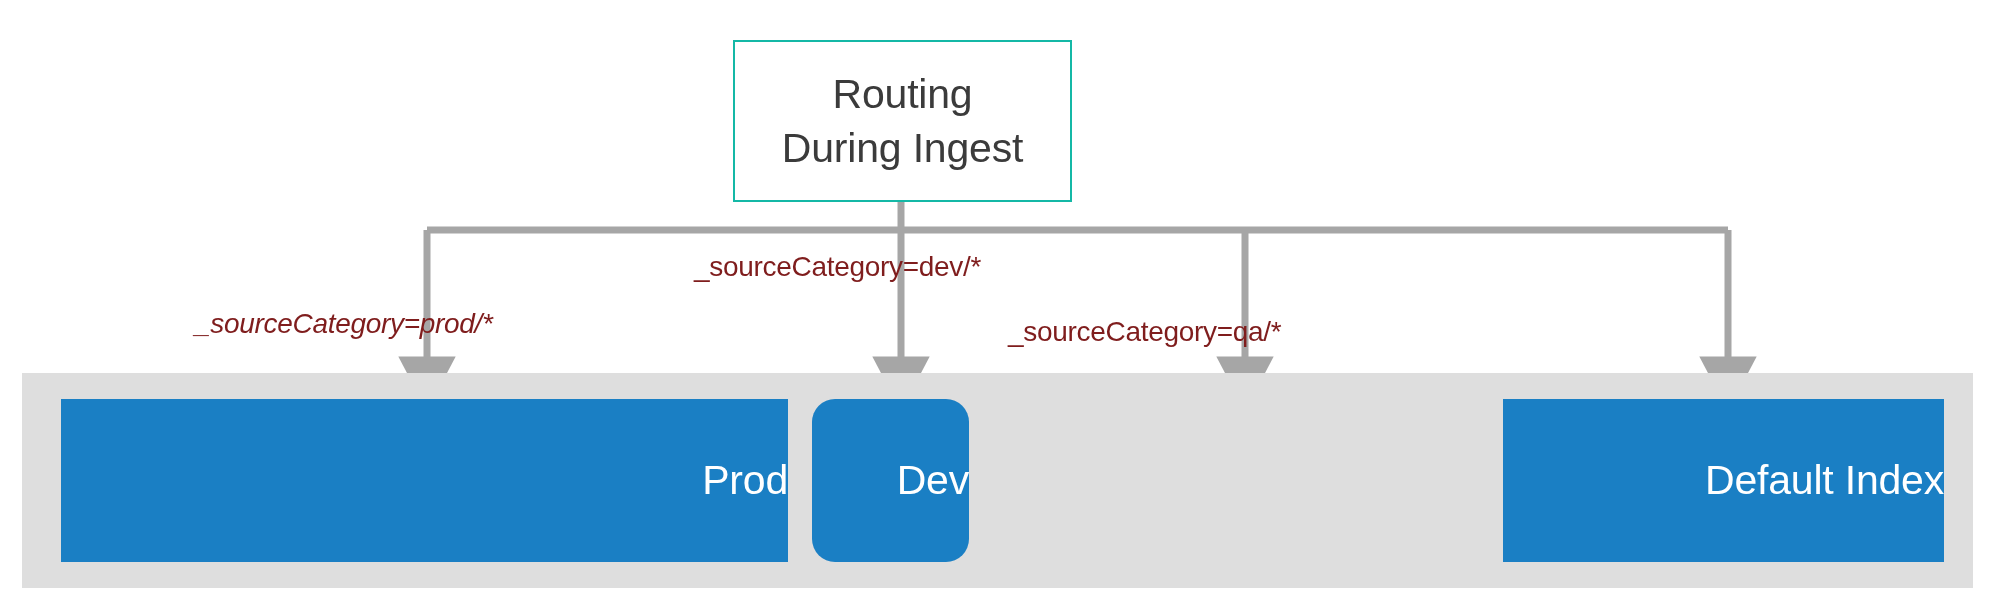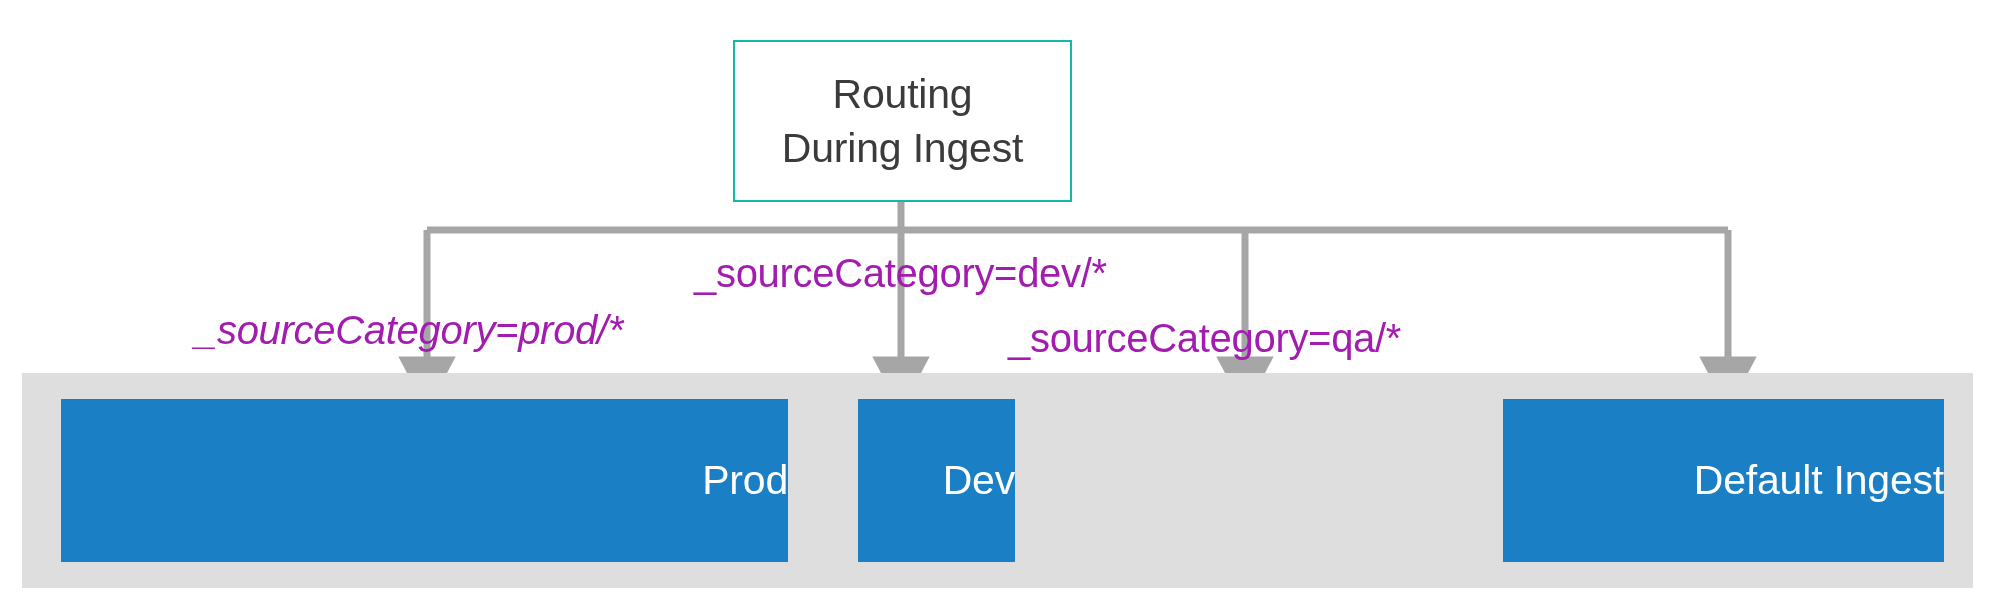--- a/index.html
+++ b/index.html
@@ -48,22 +48,22 @@
     font-size: 41px;
     line-height: 1.32;
     text-align: center;
     letter-spacing: -0.2px;
     white-space: pre-line;
   }
 
   
   .edge-label {
     position: absolute;
-    color: #a21caf;
-    font-size: 40px;
+    color: #7f1d1d;
+    font-size: 28px;
     line-height: 1;
     white-space: nowrap;
     letter-spacing: -0.3px;
   }
   .edge-label.prod { left: 195px; top: 310px; font-style: italic; }
   .edge-label.dev  { left: 694px; top: 253px; }
   .edge-label.qa   { left: 1008px; top: 318px; }
 
   
   .index-tray {
@@ -86,21 +86,21 @@
     box-sizing: border-box;
   }
   .index-box .index-label {
     color: #ffffff;
     font-size: 41px;
     line-height: 1;
     letter-spacing: -0.2px;
     white-space: nowrap;
   }
   .index-box.prod          { left: 39px;   width: 727px; }
-  .index-box.dev           { left: 836px;  width: 157px; }
+  .index-box.dev           { left: 790px;  width: 157px; border-radius: 23px; }
   .index-box.qa            { left: 971px;  width: 484px; }
   .index-box.default-index { left: 1481px; width: 441px; }
 </style>
 </head>
 <body>
 
 <div id="stage">
 
   <svg id="connectors" viewBox="0 0 1999 612" width="1999" height="612" xmlns="http://www.w3.org/2000/svg">
     <defs>
@@ -136,18 +136,18 @@
     <div class="index-box prod">
       <span class="index-label">Prod</span>
     </div>
 
     <div class="index-box dev">
       <span class="index-label">Dev</span>
     </div>
 
 
     <div class="index-box default-index">
-      <span class="index-label">Default Ingest</span>
+      <span class="index-label">Default Index</span>
     </div>
 
   </div>
 
 </div>
 
 </body></html>

